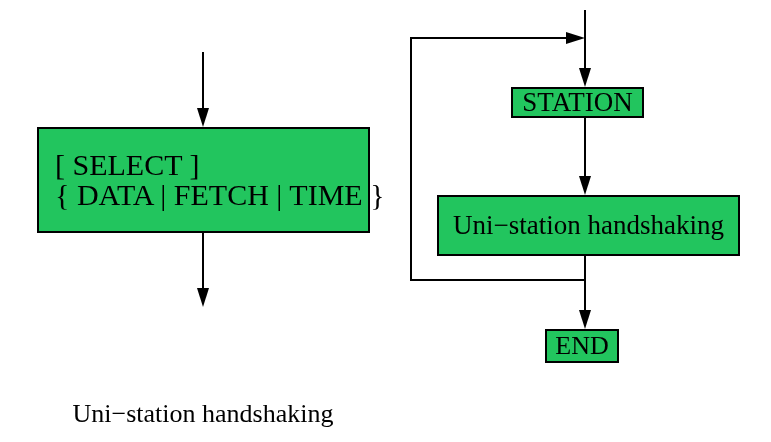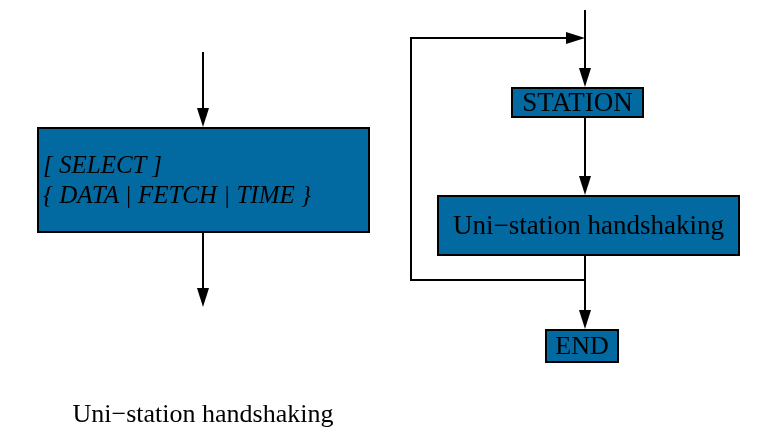--- a/index.html
+++ b/index.html
@@ -20,35 +20,34 @@
     position: absolute;
     left: 0;
     top: 0;
     width: 771px;
     height: 442px;
   }
   .box {
     position: absolute;
     box-sizing: border-box;
     border: 2px solid #000000;
-    background: #0369a1;
+    background: #22c55e;
   }
   .select-box {
     left: 37px;
     top: 127px;
     width: 333px;
     height: 106px;
     display: flex;
     flex-direction: column;
     justify-content: center;
-    padding-left: 4px;
-    font-size: 25px;
+    padding-left: 16px;
+    font-size: 30px;
     line-height: 30px;
     white-space: pre;
-    font-style: italic;
   }
   .station-box {
     left: 511px;
     top: 87px;
     width: 133px;
     height: 31px;
     display: flex;
     align-items: center;
     justify-content: center;
     font-size: 27px;

